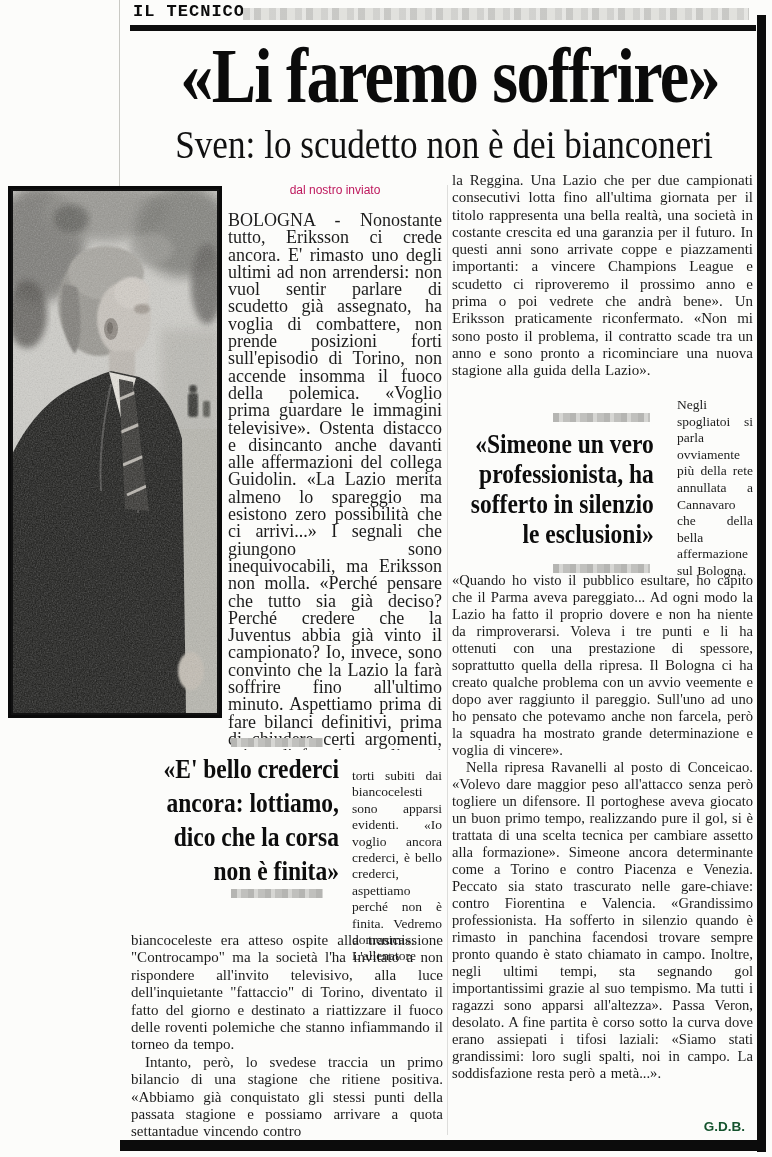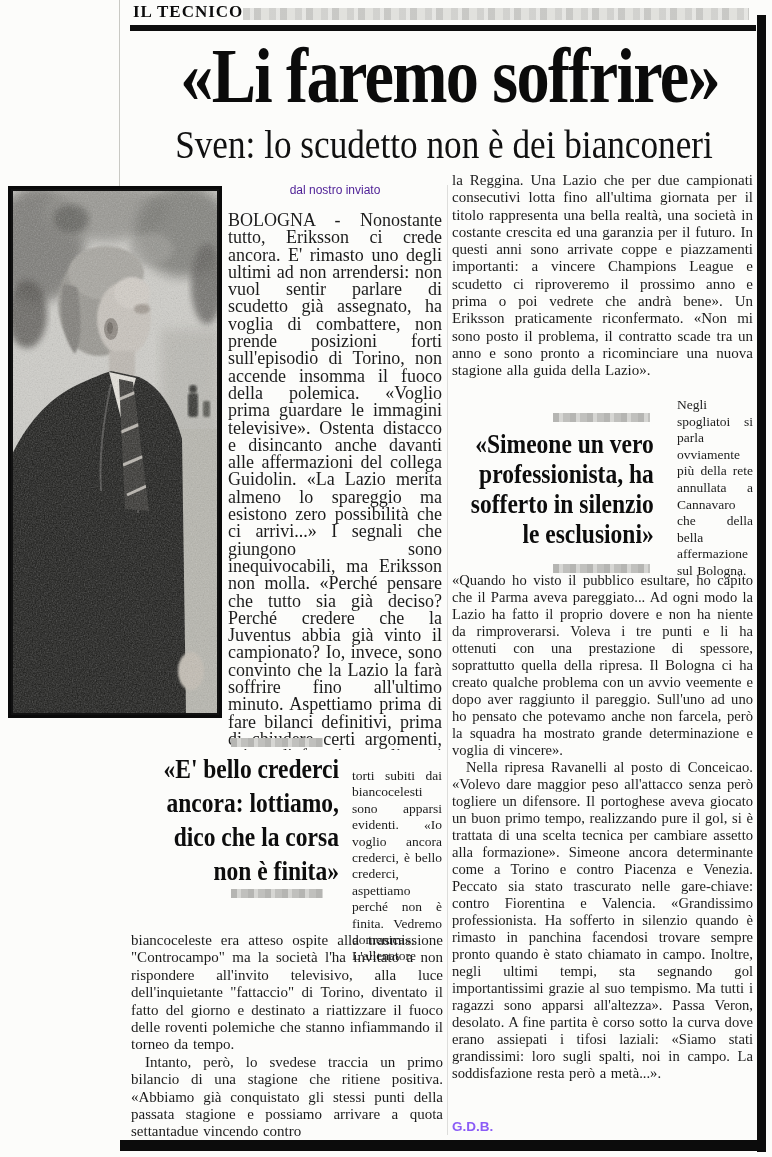--- a/index.html
+++ b/index.html
@@ -5,21 +5,21 @@
   html,body{margin:0;padding:0;background:#e9e9e6;}
   #canvas{
     position:relative;width:772px;height:1157px;margin:0 auto;
     background:#fcfcfa;color:#1a1a1a;overflow:hidden;
     font-family:"Liberation Serif", serif;
   }
   
   .left-gutter-line{position:absolute;left:119px;top:0;width:1px;height:187px;background:#c9c9c4;}
   .section-label{
     position:absolute;left:133px;top:2px;
-    font-family:Liberation Serif, serif;font-weight:bold;
+    font-family:Liberation Mono, monospace;font-weight:bold;
     font-size:17px;letter-spacing:1px;color:#0c0c0c;white-space:nowrap;
   }
   .header-gray-bar{
     position:absolute;left:243px;top:8px;width:506px;height:12px;
     background:repeating-linear-gradient(90deg,#cdcdca 0 7px,#e3e3e0 7px 11px,#c3c3c0 11px 18px,#dededa 18px 26px);
     opacity:.9;
   }
   .header-rule{position:absolute;left:130px;top:25px;width:626px;height:6px;background:#0d0d0d;}
   .headline{
     position:absolute;left:130px;top:30px;width:628px;height:92px;
@@ -32,37 +32,37 @@
     transform:scaleX(0.88);transform-origin:50% 0;color:#111;font-weight:500;
   }
   
   .photo-frame{
     position:absolute;left:8px;top:186px;width:214px;height:532px;
     border:3px solid #0a0a0a;box-sizing:border-box;background:#d2d1cc;
   }
   
   .kicker{
     position:absolute;left:228px;top:183px;width:214px;text-align:center;
-    font-family:"Liberation Sans", sans-serif;font-size:12px;color:#4c1d95;
+    font-family:"Liberation Sans", sans-serif;font-size:12px;color:#be185d;
   }
   .bodytext{
     position:absolute;text-align:justify;overflow:hidden;
     color:#1c1c1c;word-spacing:1px;
   }
   .bodytext p{margin:0;}
   .bodytext p.indent{text-indent:14px;}
   .seg-a{left:228px;top:200px;width:214px;height:538px;font-size:18px;line-height:17.3px;margin-top:12px;}
   .seg-b{left:352px;top:768px;width:90px;height:198px;font-size:13.5px;line-height:16.4px;}
   .seg-c{left:131px;top:932px;width:312px;height:206px;font-size:15px;line-height:17.4px;}
   .seg-d{left:452px;top:172px;width:301px;height:226px;font-size:15px;line-height:17.3px;}
   .seg-e{left:677px;top:397px;width:76px;height:203px;font-size:13.5px;line-height:16.6px;}
   .seg-f{left:452px;top:572px;width:301px;height:515px;font-size:14.6px;line-height:17px;}
   .byline{
-    position:absolute;left:452px;top:1119px;width:293px;
-    font-family:"Liberation Sans", sans-serif;font-weight:bold;font-size:13.5px;color:#8b5cf6;
+    position:absolute;left:452px;top:1119px;width:293px;text-align:right;
+    font-family:"Liberation Sans", sans-serif;font-weight:bold;font-size:13.5px;color:#14532d;
   }
   
   .pullquote{position:absolute;}
   .pq-left{left:131px;top:737px;width:212px;height:172px;}
   .pq-right{left:452px;top:412px;width:218px;height:170px;}
   .pq-bar{
     position:absolute;height:9px;
     background:repeating-linear-gradient(90deg,#b5b5b2 0 6px,#d6d6d3 6px 10px,#c0c0bd 10px 17px);
   }
   .pq-left .pq-bar-top{left:100px;top:1px;width:92px;}

